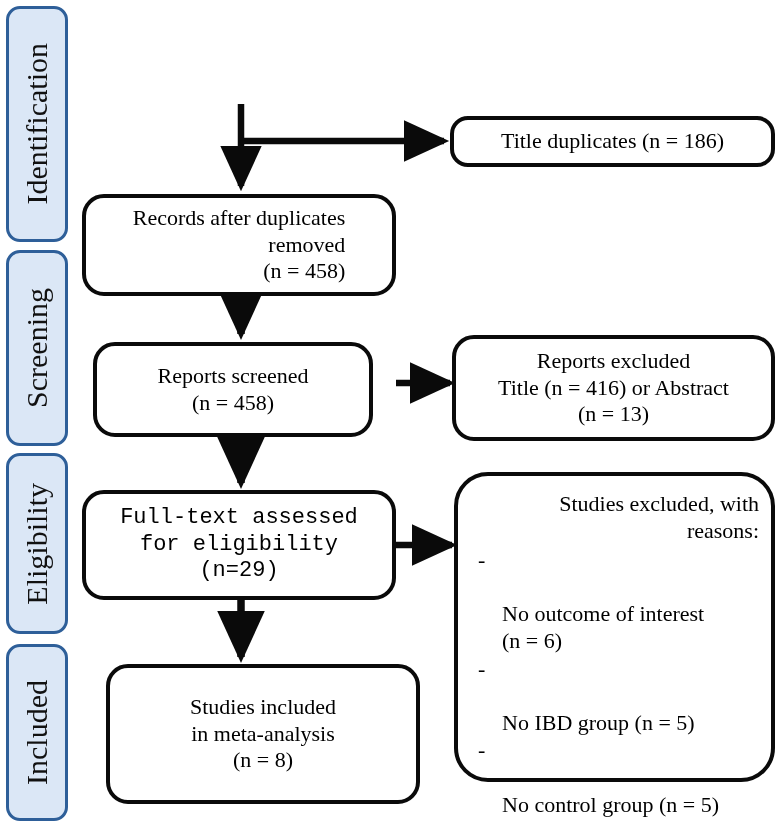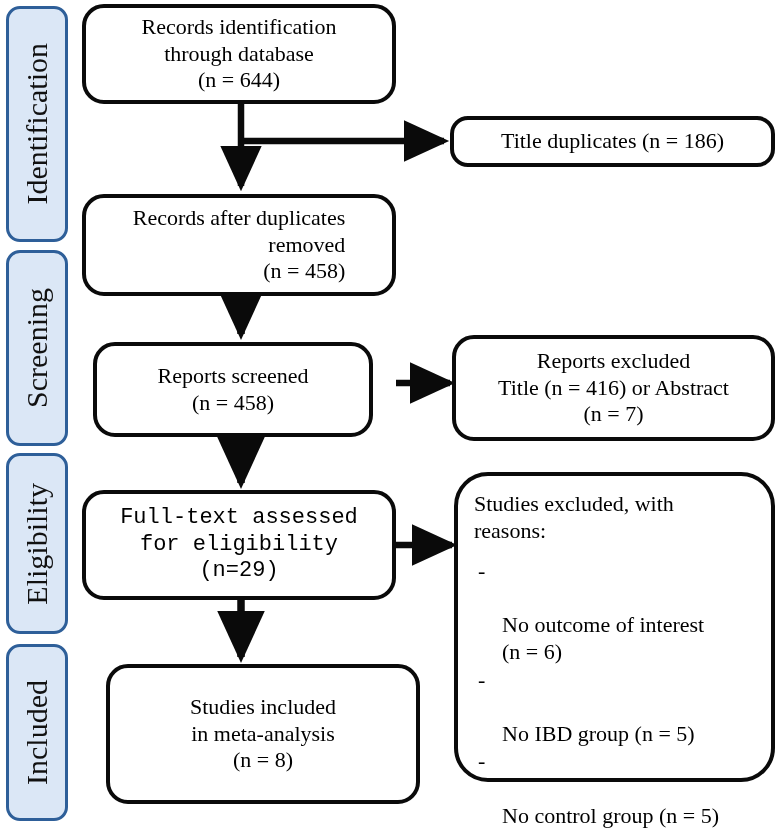--- a/index.html
+++ b/index.html
@@ -74,21 +74,22 @@
     align-items: flex-start;
     justify-content: flex-start;
     text-align: left;
     padding: 14px 12px 12px 16px;
     border-radius: 34px;
   }
   .reason-head {
     font-size: 22px;
     line-height: 1.24;
     white-space: pre-line;
-    margin: 0 0 12px 0;
+    margin: 0 0 1px 0;
+    text-align: right;
   }
   ul.reasons {
     list-style: none;
     margin: 0;
     padding: 0;
   }
   ul.reasons li {
     font-size: 22px;
     line-height: 1.24;
     white-space: pre-line;
@@ -151,45 +152,40 @@
   </div>
 
   <div class="stage" style="top:453px; height:181px;">
     <span class="stage-label">Eligibility</span>
   </div>
 
   <div class="stage" style="top:644px; height:177px;">
     <span class="stage-label">Included</span>
   </div>
 
-  <div class="node" style="left:82px; top:4px; width:314px; height:100px;">
-    <span class="txt">Records identification
-through database
-(n = 644)</span>
-  </div>
 
   <div class="node" style="left:450px; top:116px; width:325px; height:51px; border-radius:18px;text-align:right;">
     <span class="txt">Title duplicates (n = 186)</span>
   </div>
 
   <div class="node" style="left:82px; top:194px; width:314px; height:102px;text-align:right;">
     <span class="txt">Records after duplicates
 removed
 (n = 458)</span>
   </div>
 
   <div class="node" style="left:93px; top:342px; width:280px; height:95px;">
     <span class="txt">Reports screened
 (n = 458)</span>
   </div>
 
   <div class="node" style="left:452px; top:335px; width:323px; height:106px;">
     <span class="txt">Reports excluded
 Title (n = 416) or Abstract
-(n = 7)</span>
+(n = 13)</span>
   </div>
 
   <div class="node" style="left:82px; top:490px; width:314px; height:110px;font-family:Liberation Mono, monospace;">
     <span class="txt">Full-text assessed
 for eligibility
 (n=29)</span>
   </div>
 
   <div class="node listbox" style="left:454px; top:472px; width:321px; height:310px;">
     <div style="width:100%;">

